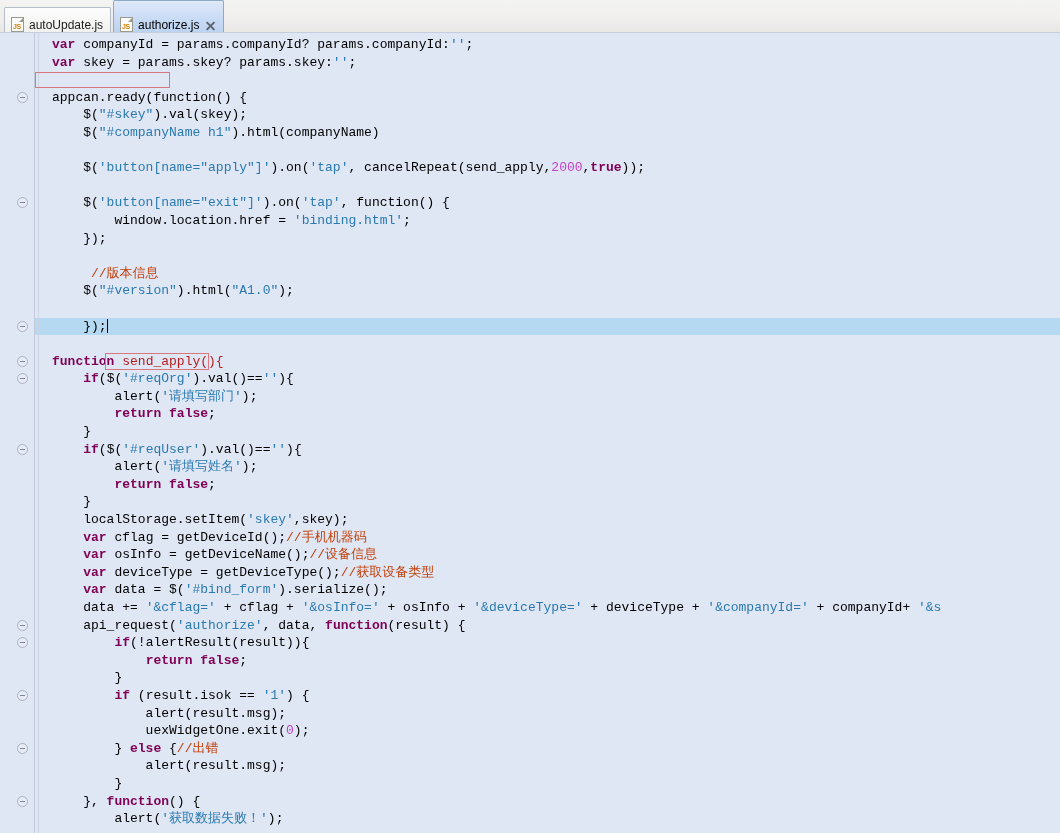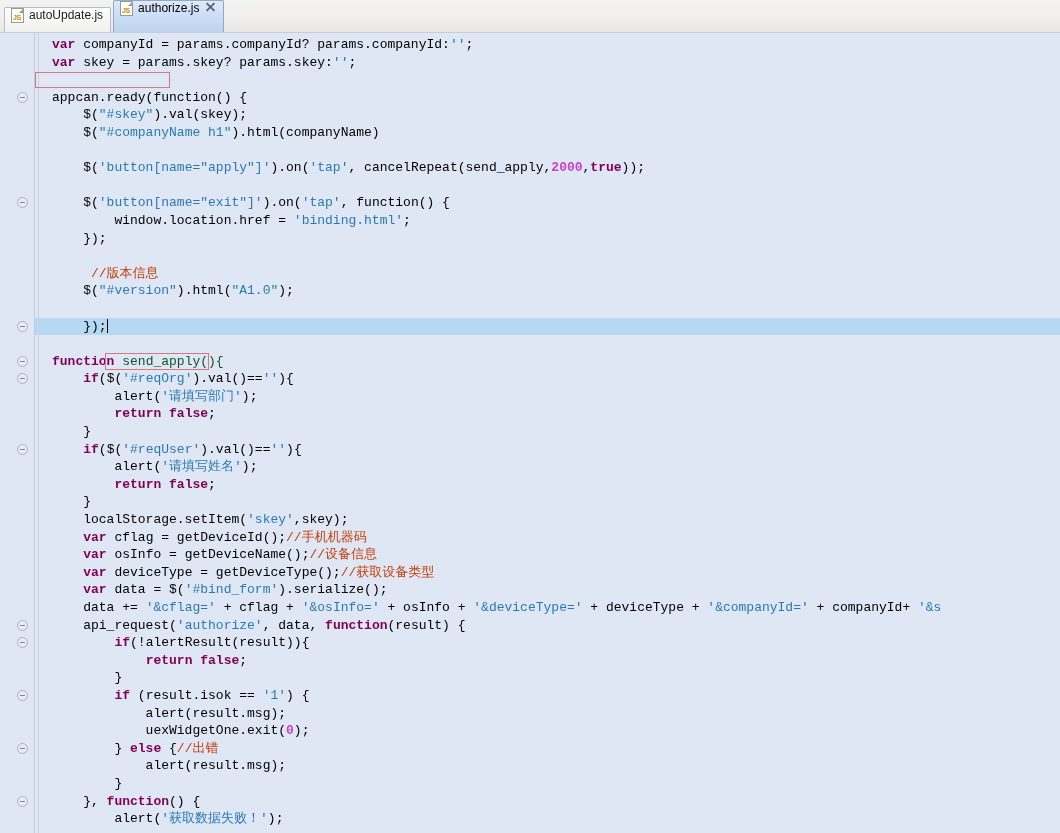--- a/index.html
+++ b/index.html
@@ -31,21 +31,21 @@
     flex: none;
   }
   .tabbar:after{
     content:"";
     position:absolute; left:0; right:0; bottom:-2px; height:2px;
     background:#c6cedd;
   }
   .tab {
     height: 25px;
     display: flex;
-    align-items: flex-start;
+    align-items: flex-end;
     gap: 5px;
     padding: 0 7px 0 6px;
     margin-right: 2px;
     font-size: 12px;
     color: #1b1b1b;
     border: 1px solid #b6bcc6;
     border-bottom: none;
     border-radius: 2px 2px 0 0;
     background: linear-gradient(to bottom, #fdfdfd 0%, #f1f1ef 100%);
     box-sizing: border-box;
@@ -166,22 +166,22 @@
     background:#000;
     vertical-align:-3px;
     margin-left:0px;
   }
 
   
   .t-plain   { color:#000000; }
   .t-kw      { color:#7f0055; font-weight:bold; }
   .t-str     { color:#2a7ab0; }
   .t-cmt     { color:#c2410c; }
-  .t-num     { color:#c541c9;font-weight:bold; }
-  .t-local   { color:#14532d; }
+  .t-num     { color:#c541c9; }
+  .t-local   { color:#b91c1c; }
   .redbox{
     position:absolute;
     border:1px solid #d8777f;
     z-index: 5;
     pointer-events:none;
     box-sizing:border-box;
   }
 </style>
 </head>
 <body>

